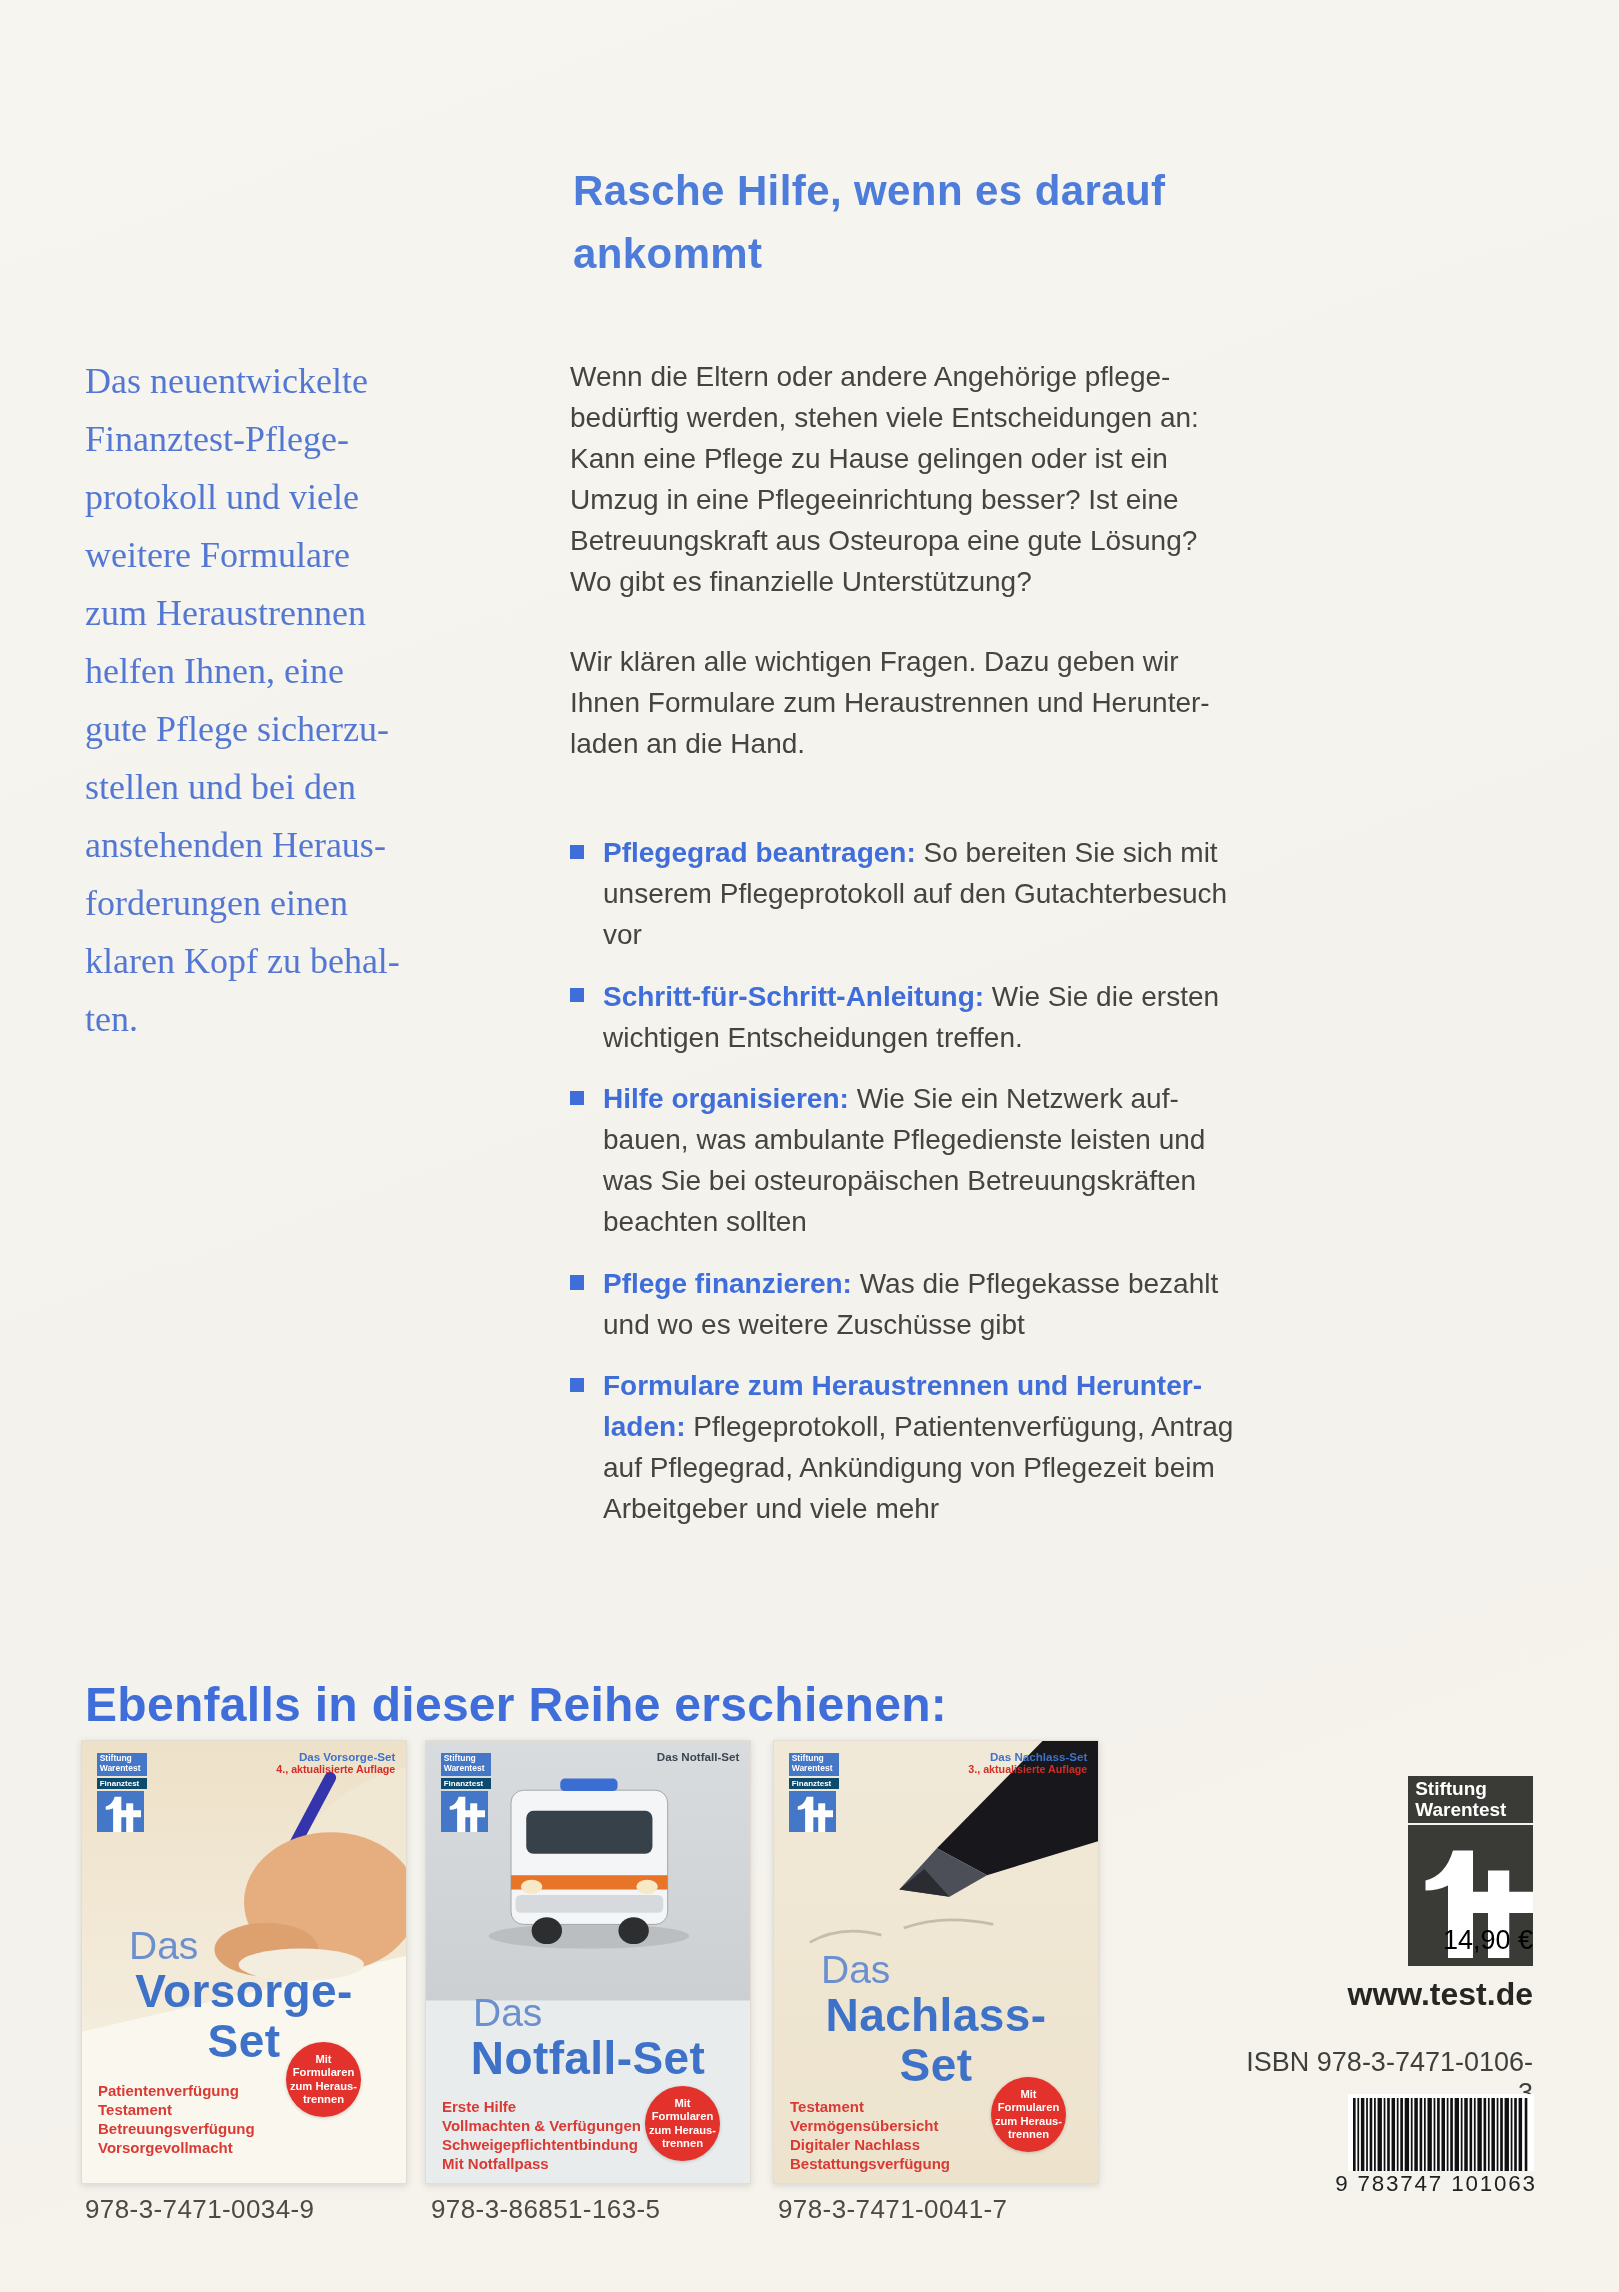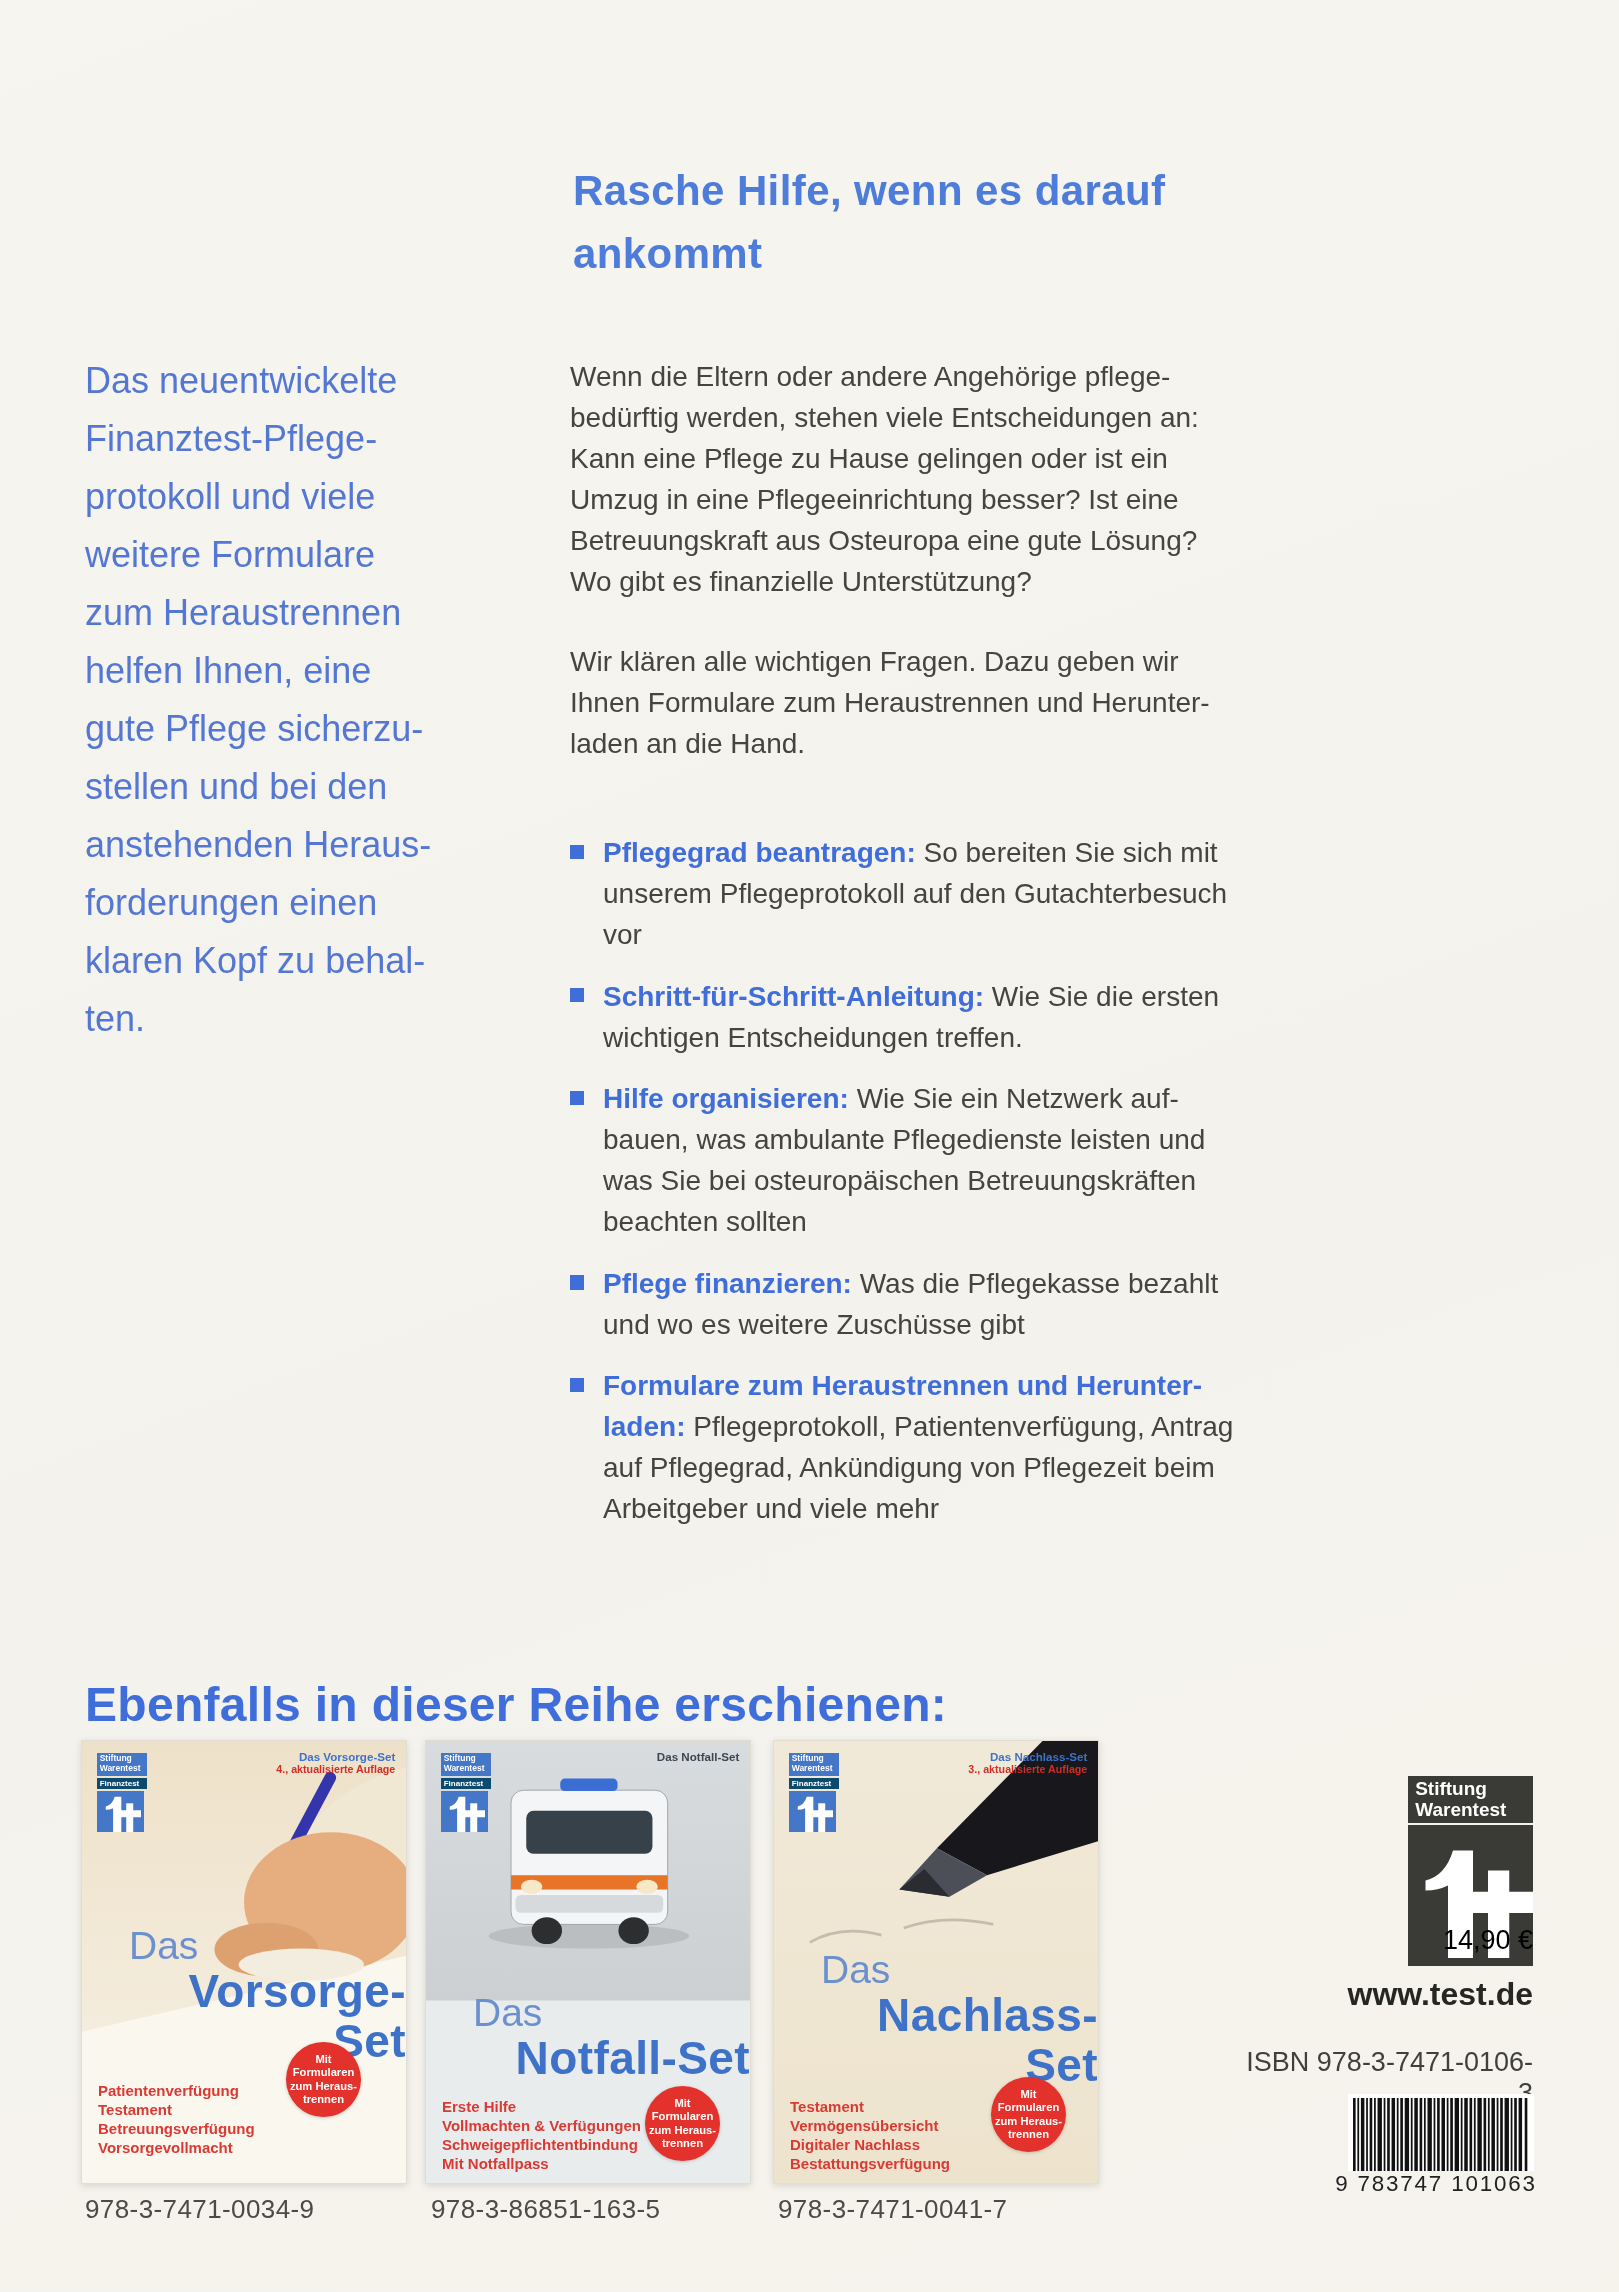--- a/index.html
+++ b/index.html
@@ -10,21 +10,21 @@
   }
   .abs{position:absolute;}
   
   .heading{
     left:573px;top:159px;width:752px;margin:0;
     font-size:42px;line-height:63px;font-weight:bold;color:#4d7cdb;
     white-space:pre-line;letter-spacing:0.4px;
   }
   .left-note{
     left:85px;top:352px;width:412px;margin:0;
-    font-size:36px;line-height:58px;color:#5377d2;white-space:pre-line;
+    font-size:36px;line-height:58px;color:#5377d2;white-space:pre-line;font-family:Liberation Serif, serif;
   }
   .main-col{left:570px;top:356px;width:752px;}
   .para{margin:0 0 39px 0;font-size:28px;line-height:41px;white-space:pre-line;}
   .bullets{list-style:none;margin:68px 0 0 0;padding:0;}
   .bullets li{position:relative;padding-left:33px;margin-bottom:20.6px;font-size:28px;line-height:41px;}
   .sq{position:absolute;left:0;top:12.5px;width:14.3px;height:14.3px;background:#3f6edb;}
   .lead{font-weight:bold;color:#3f6edb;white-space:pre-line;}
   .rest{white-space:pre-line;}
   
   .series-heading{
@@ -48,21 +48,21 @@
   .ft-mark svg,.pub-logo-mark svg{display:block;width:100%;height:100%;}
   .edition{position:absolute;right:10.7px;top:9px;text-align:right;}
   .edition-title{font-size:11.6px;font-weight:bold;color:#3e72c8;}
   .cover-notfall .edition-title{color:#3c4650;}
   .edition-note{font-size:10.7px;font-weight:bold;color:#d22d27;}
   .cover-title{position:absolute;left:0;right:0;top:184px;}
   .cover-notfall .cover-title{top:251px;}
   .cover-nachlass .cover-title{top:208px;}
   .t-prefix{font-size:39px;line-height:41px;color:#6b90cf;margin-left:47px;font-weight:300;}
   .t-main{font-size:46px;line-height:50px;font-weight:bold;color:#3e72c8;
-    text-align:right;white-space:pre-line;letter-spacing:0.4px;}
+    text-align:center;white-space:pre-line;letter-spacing:0.4px;}
   .topics{position:absolute;left:16px;top:340px;margin:0;padding:0;list-style:none;}
   .cover-notfall .topics{top:356px;}
   .cover-nachlass .topics{top:356px;}
   .topics li{font-size:15px;line-height:19px;font-weight:bold;color:#d93a34;}
   .badge{
     position:absolute;width:75px;height:75px;border-radius:50%;background:#e3312c;
     color:#fff;font-size:11.2px;line-height:13.4px;font-weight:bold;text-align:center;
     white-space:pre-line;display:flex;align-items:center;justify-content:center;
     left:204px;top:301px;box-shadow:0 0.9px 3.6px rgba(0,0,0,.2);
   }

